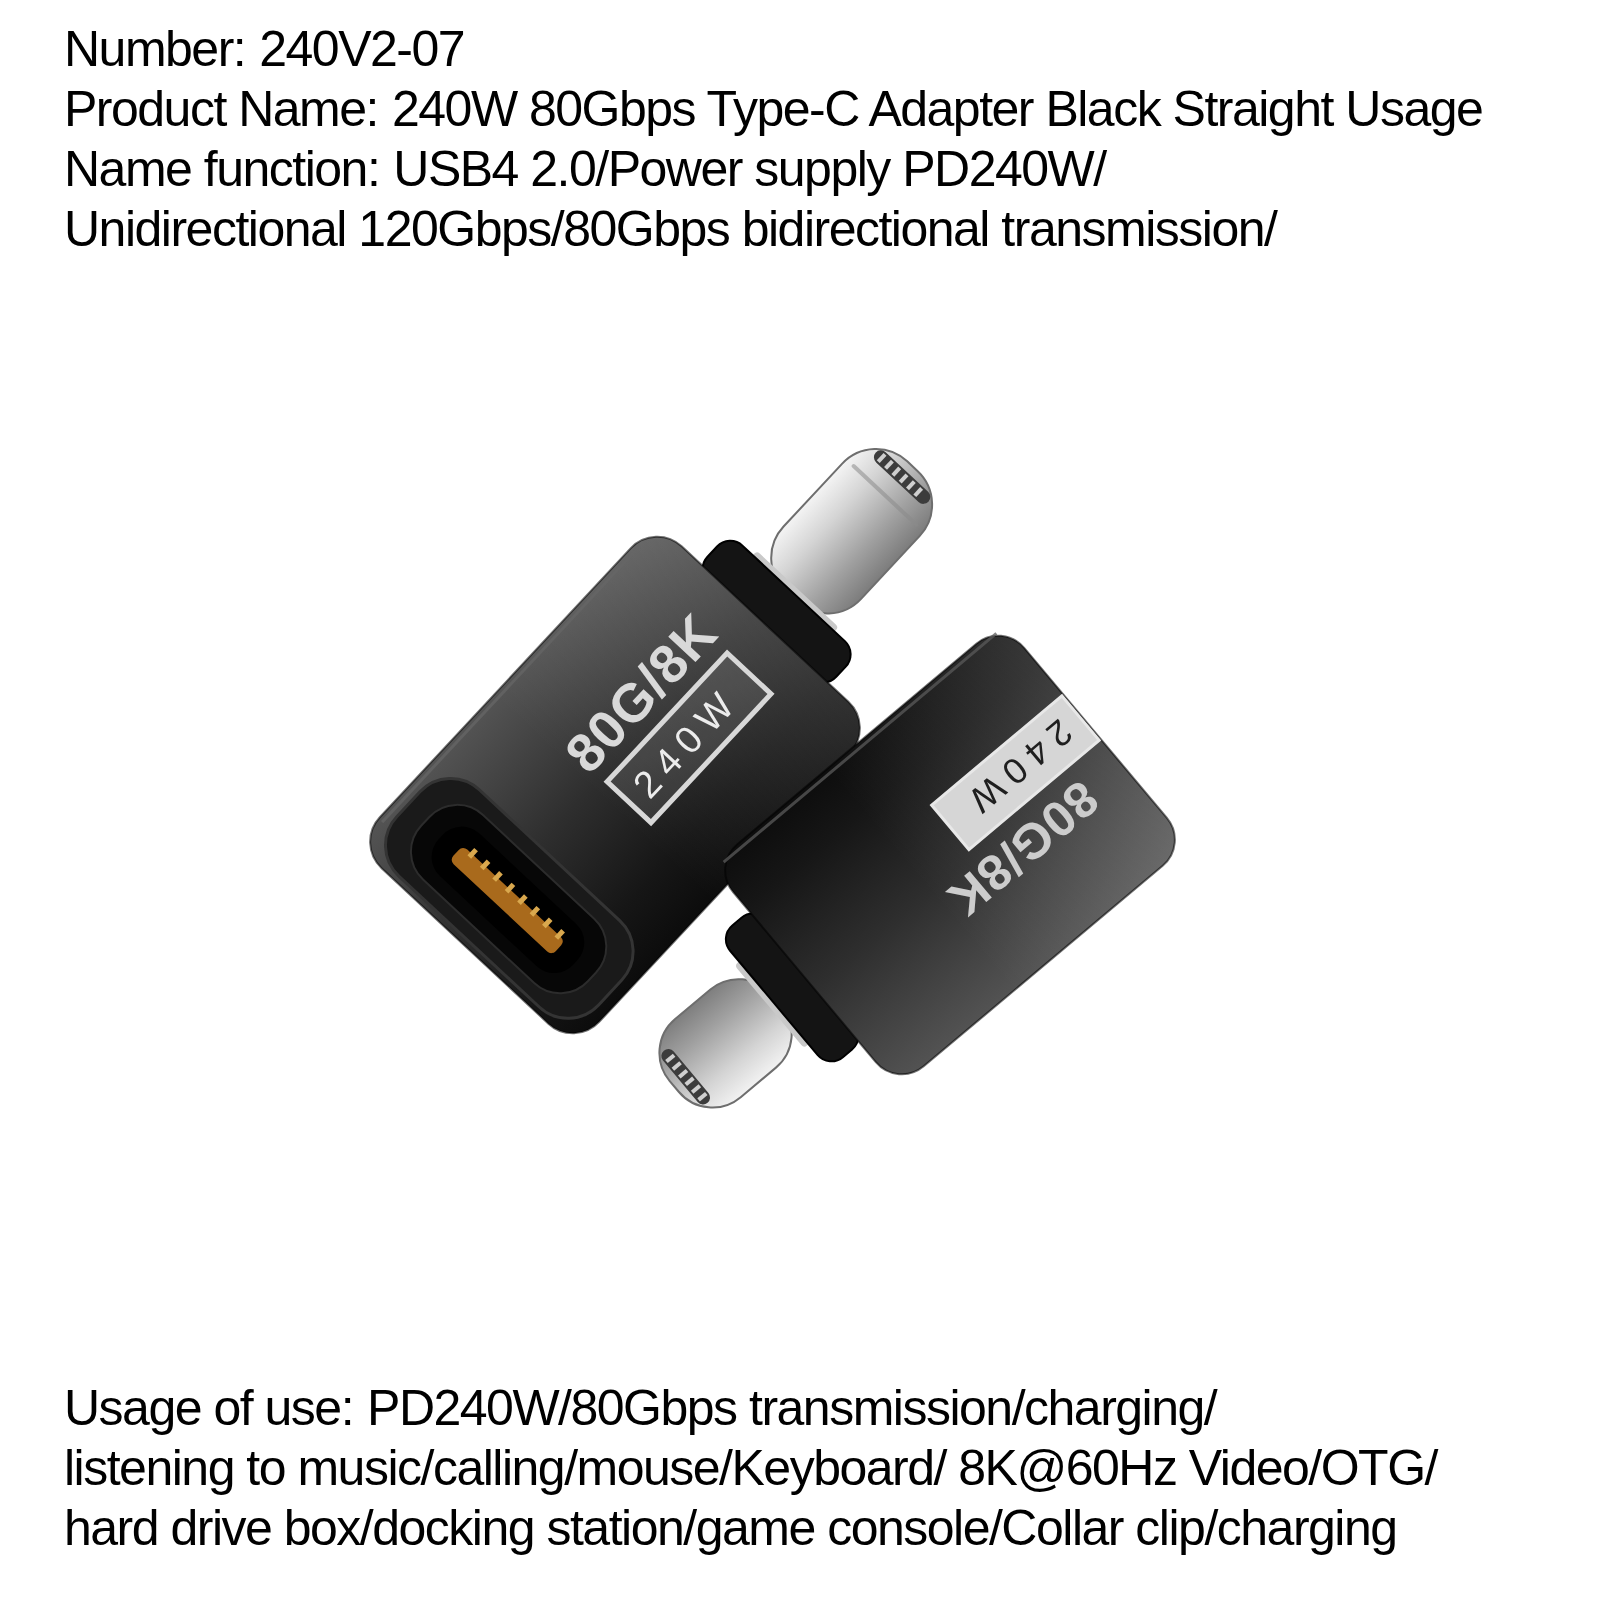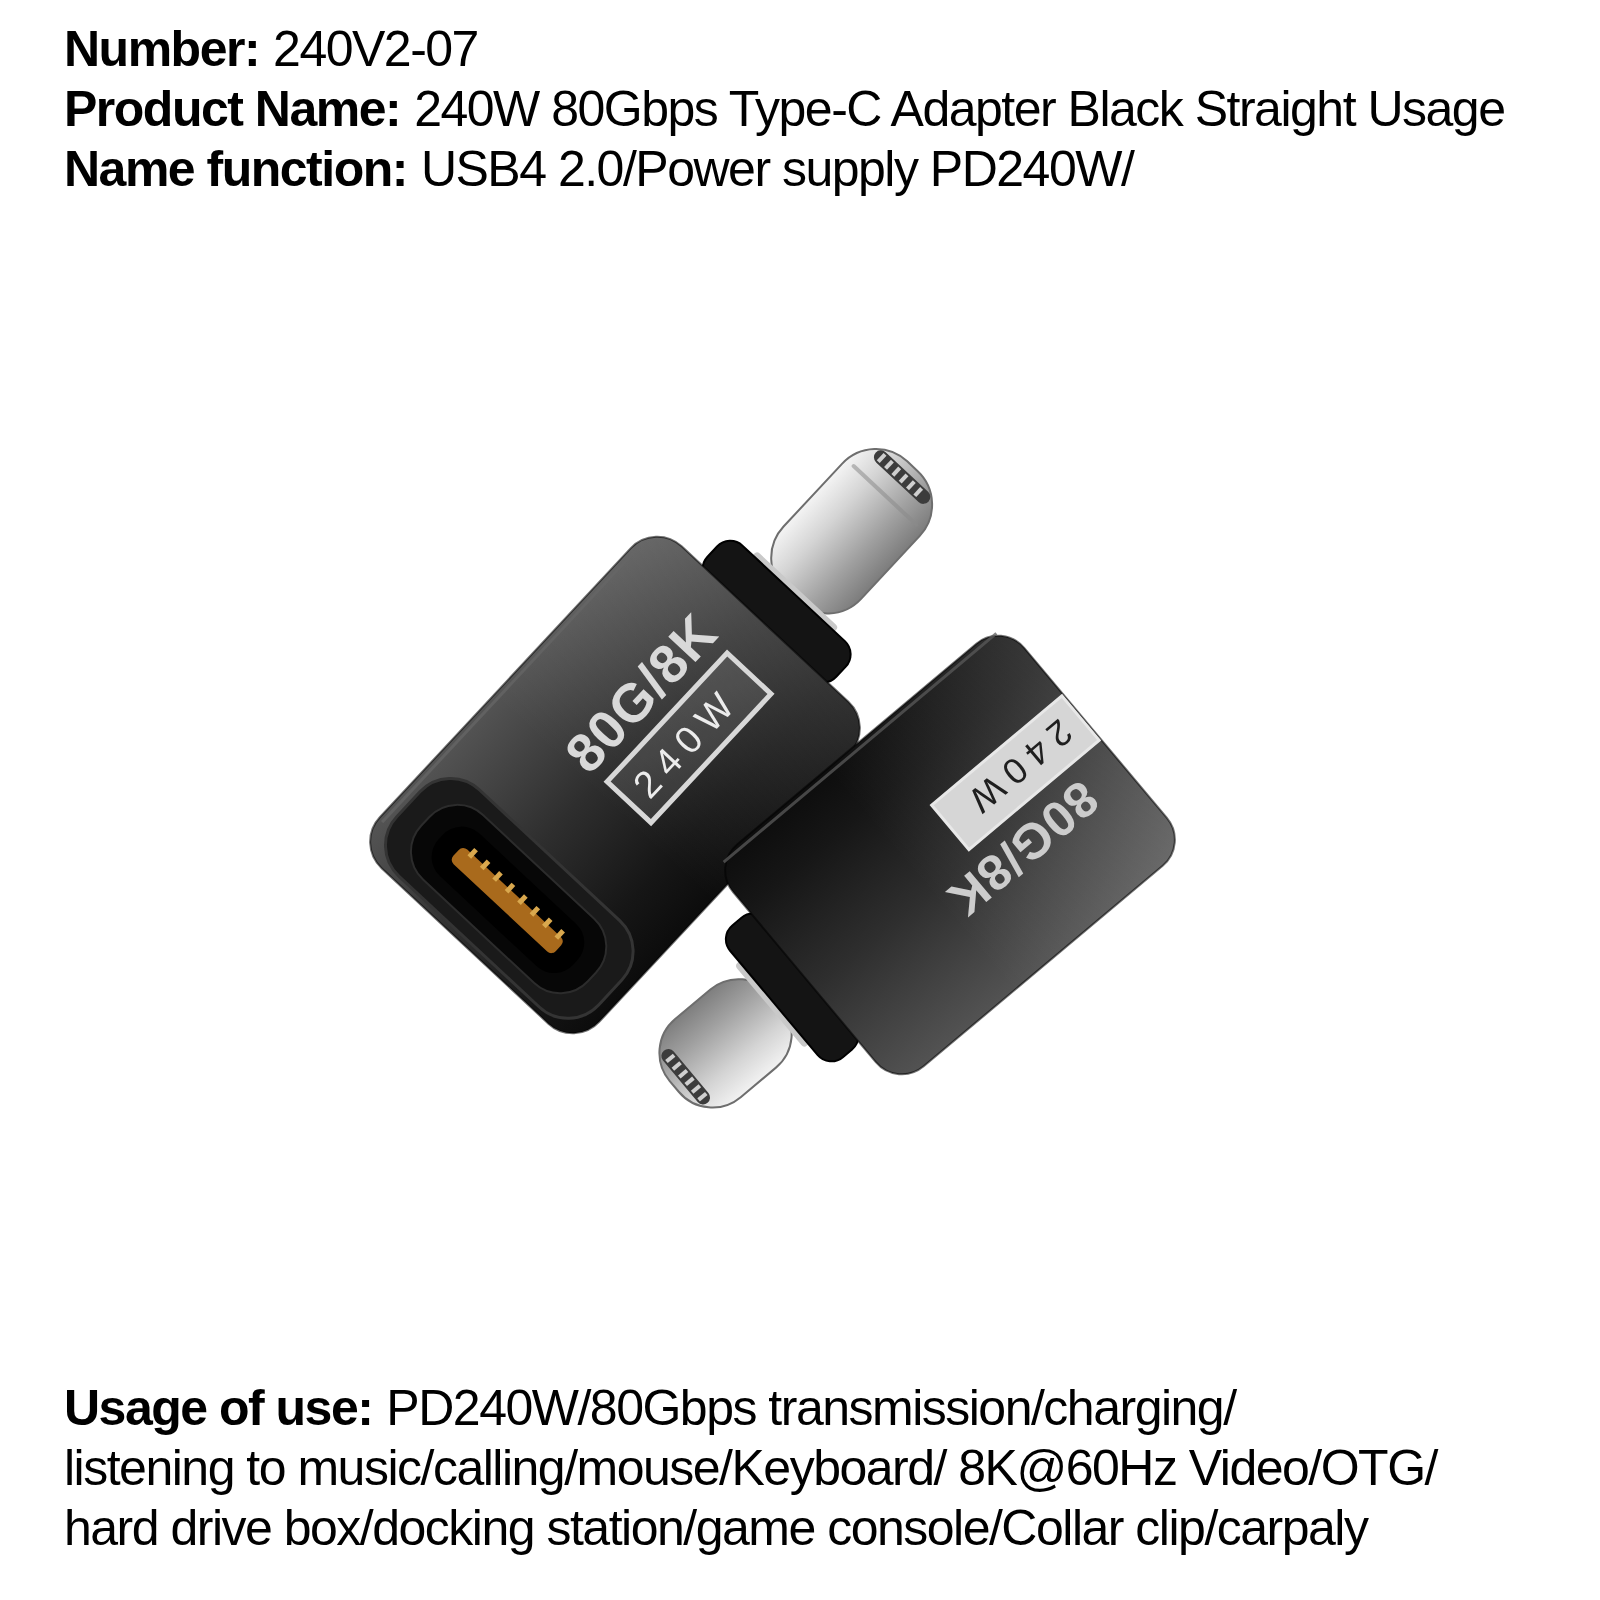--- a/index.html
+++ b/index.html
@@ -10,36 +10,37 @@
     overflow:hidden;
     font-family:"Liberation Sans","DejaVu Sans",sans-serif;
     color:#000;
   }
   .info{
     position:absolute;left:64px;right:40px;
     font-size:50px;line-height:60px;letter-spacing:-1.5px;
     color:#000;
   }
   .info .line{white-space:nowrap;}
-  .info b{font-weight:700;margin-right:14px;}
+  .info b{font-weight:400;margin-right:14px;}
   .info-top{top:19px;}
   .info-bottom{top:1378px;}
   .photo-svg{position:absolute;left:0;top:0;width:1600px;height:1600px;}
   .badge-main{font-family:"Liberation Sans","DejaVu Sans",sans-serif;font-weight:700;}
   .badge-sub{font-family:"Liberation Sans","DejaVu Sans",sans-serif;font-weight:400;}
 </style>
 </head>
 <body>
 
 <div class="canvas">
 
   <div class="info info-top">
     <div class="line"><b>Number:</b><span>240V2-07</span></div>
     <div class="line"><b>Product Name:</b><span>240W 80Gbps Type-C Adapter Black Straight Usage</span></div>
     <div class="line"><b>Name function:</b><span>USB4 2.0/Power supply PD240W/</span></div>
+    <div class="line"><span>Unidirectional 120Gbps/80Gbps bidirectional transmission/</span></div>
   </div>
 
   <svg class="photo-svg" viewBox="0 0 1600 1600">
     <defs>
       <linearGradient id="bodyGrad" gradientUnits="userSpaceOnUse" x1="-150" y1="0" x2="150" y2="0">
         <stop offset="0" stop-color="#545454"></stop>
         <stop offset="0.45" stop-color="#2e2e2e"></stop>
         <stop offset="0.8" stop-color="#161616"></stop>
         <stop offset="1" stop-color="#0c0c0c"></stop>
       </linearGradient>
@@ -138,16 +139,16 @@
         <text class="badge-main" x="-60" y="-25" text-anchor="middle" font-size="50" letter-spacing="1" fill="#cccccc">80G/8K</text>
         <rect x="-188" y="-8" width="170" height="58" fill="#d6d6d6" stroke="#e8e8e8" stroke-width="3"></rect>
         <text class="badge-sub" x="-107" y="35" text-anchor="middle" font-size="36" letter-spacing="9" fill="#1f1f1f">240W</text>
       </g>
     </g>
   </svg>
 
   <div class="info info-bottom">
     <div class="line"><b>Usage of use:</b><span>PD240W/80Gbps transmission/charging/</span></div>
     <div class="line"><span>listening to music/calling/mouse/Keyboard/ 8K@60Hz Video/OTG/</span></div>
-    <div class="line"><span>hard drive box/docking station/game console/Collar clip/carpaly</span></div>
+    <div class="line"><span>hard drive box/docking station/game console/Collar clip/charging</span></div>
   </div>
 
 </div>
 
 </body></html>

